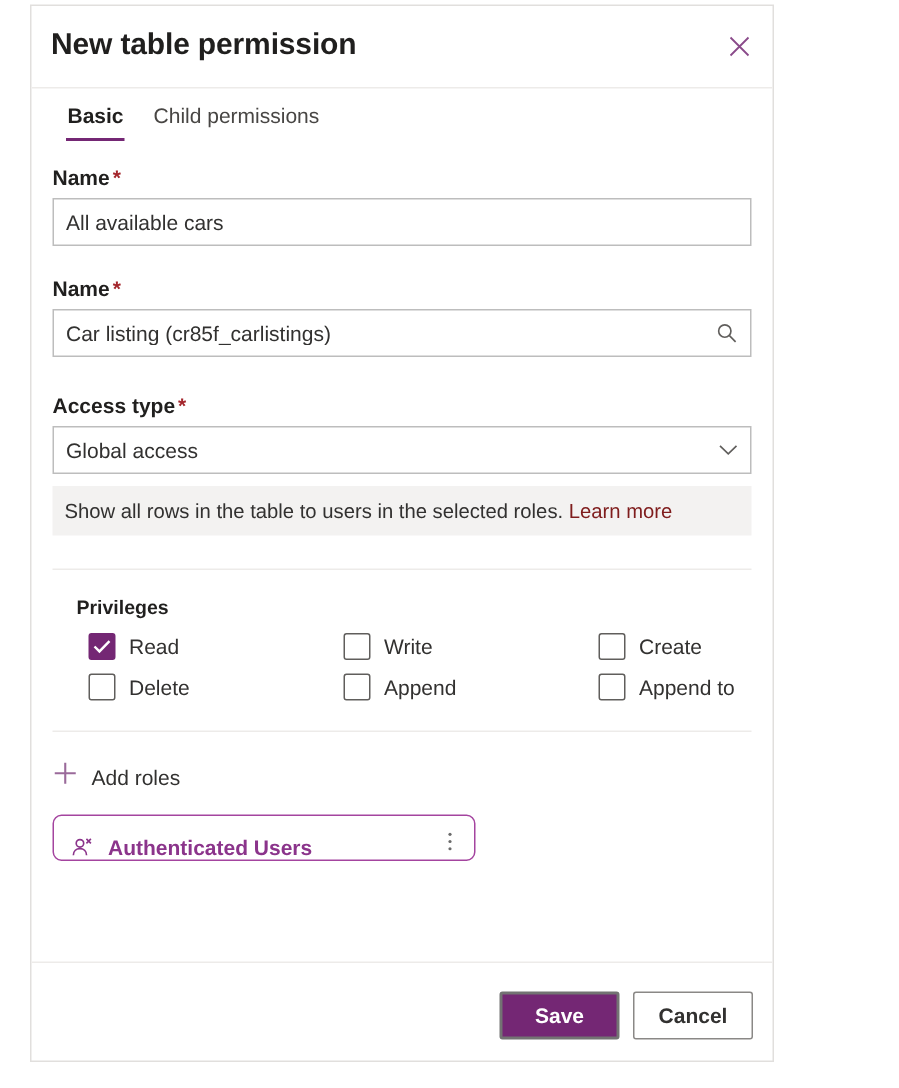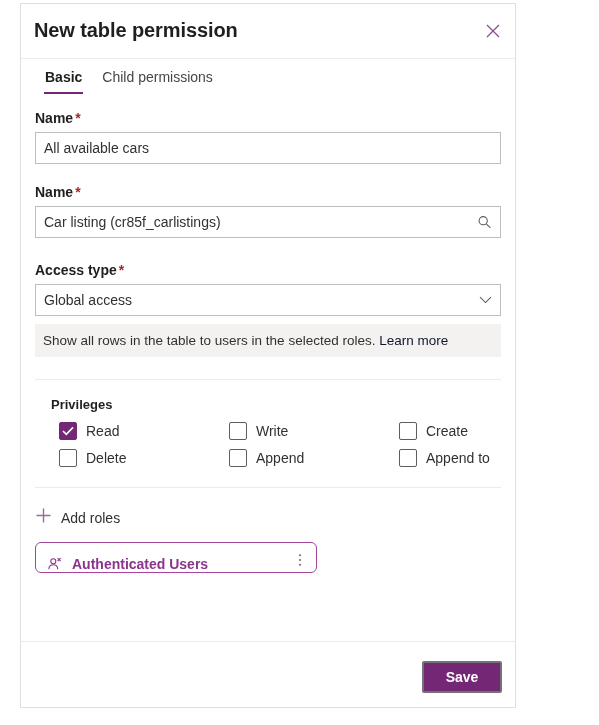--- a/index.html
+++ b/index.html
@@ -137,21 +137,21 @@
 
   
   .info-banner {
     background: #f3f2f1;
     font-size: 13.5px;
     color: #323130;
     padding: 9px 9px 9px 8px;
     box-sizing: border-box;
   }
   .info-banner a {
-    color: #0f172a;
+    color: #7f1d1d;
     text-decoration: none;
   }
 
   
   .divider {
     height: 1px;
     background: #edebe9;
     margin: 0;
   }
 
@@ -452,16 +452,17 @@
         </svg>
       </span>
     </div>
 
   </div>
 
   <div class="footer">
     <div class="footer-divider"></div>
     <div class="footer-buttons">
       <button class="btn btn-primary">Save</button>
+      <button class="btn btn-secondary">Cancel</button>
     </div>
   </div>
 
 </div>
 
 </body></html>

